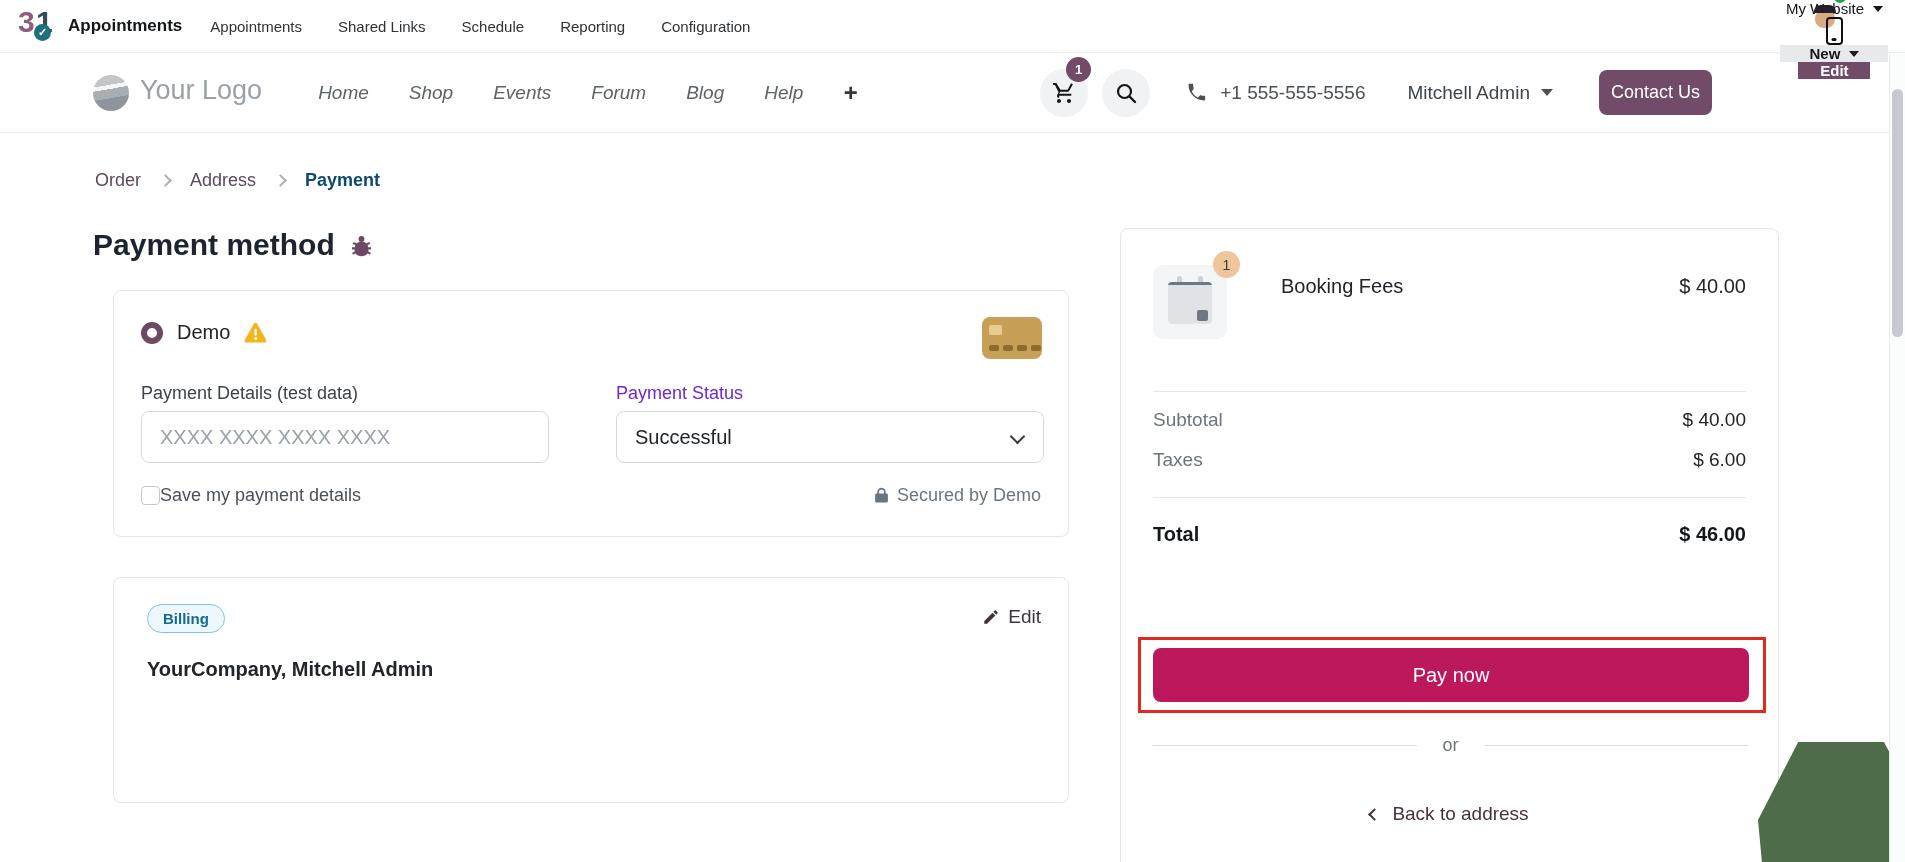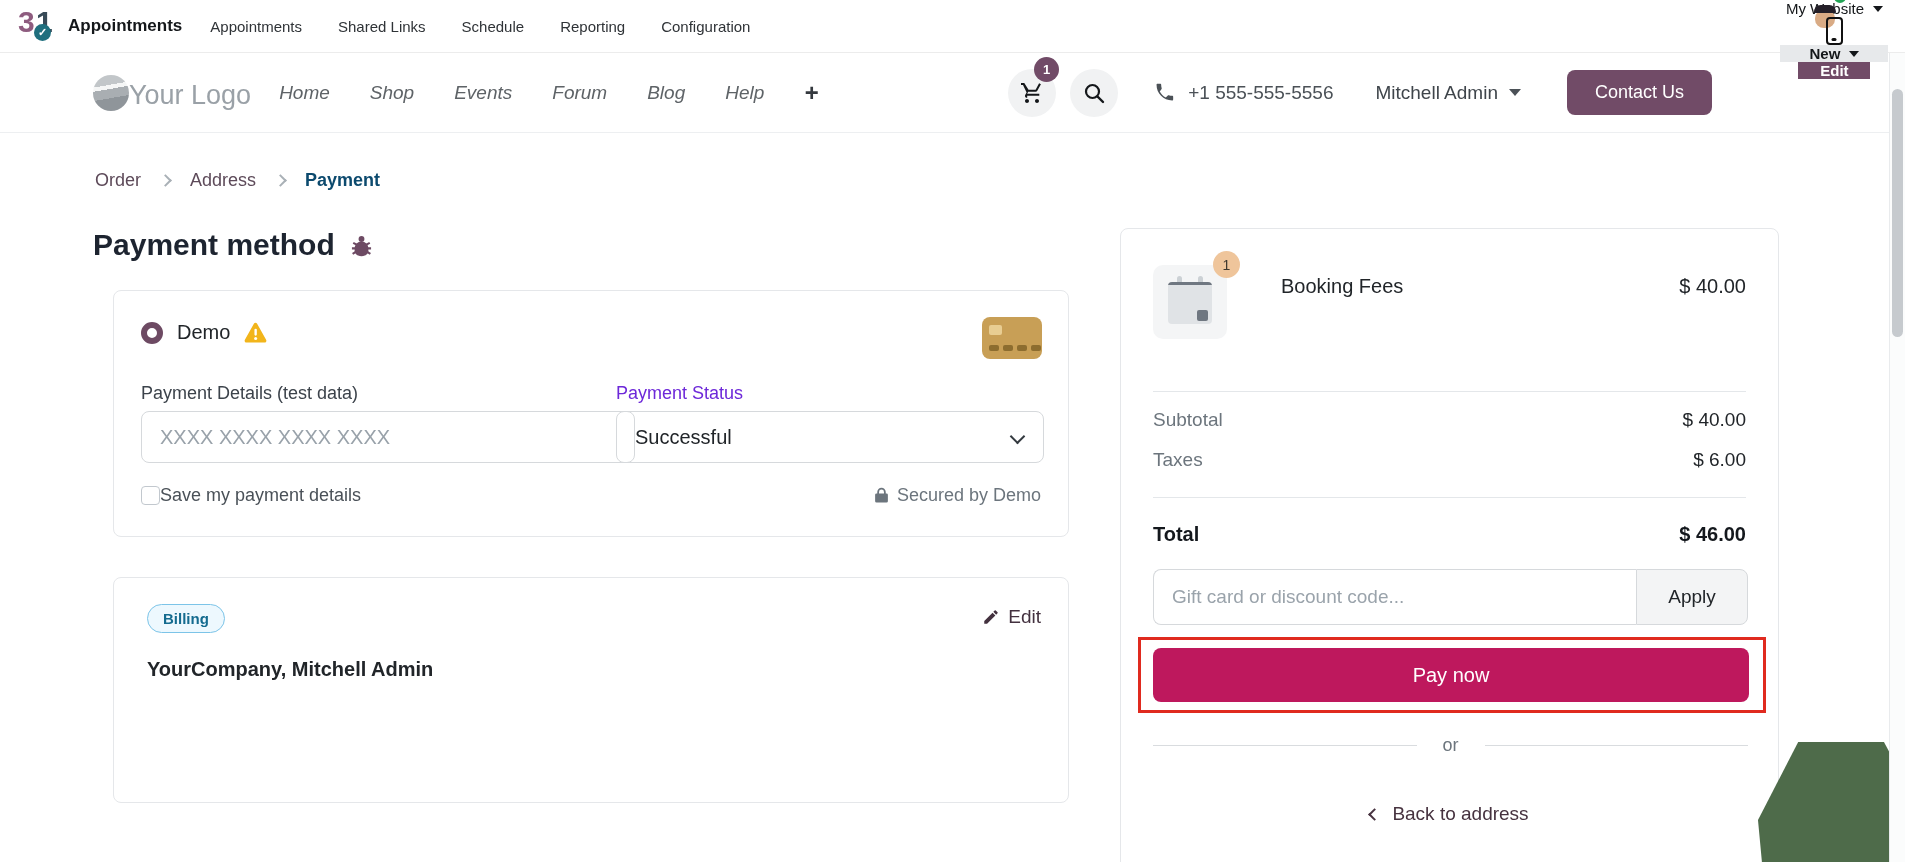--- a/index.html
+++ b/index.html
@@ -39,39 +39,39 @@
                    width:5px; height:3px; border-radius:2px; background:#111; }
   .new-block { width:108px; height:53px; background:#e7e9eb; display:flex; align-items:center;
                justify-content:center; gap:9px; font-size:15px; font-weight:600; color:#14171a; cursor:pointer; }
   .edit-block { width:72px; height:53px; background:#714B67; color:#fff; display:flex; align-items:center;
                 justify-content:center; font-size:15px; font-weight:600; cursor:pointer; }
 
   
   .siteheader { position:absolute; left:0; top:53px; width:1889px; height:80px; background:#fff;
                 border-bottom:1px solid #edeff1; display:flex; align-items:center;
                 padding:0 177px 0 93px; z-index:5; }
-  .sitelogo { display:flex; align-items:flex-end; margin-right:28px; }
+  .sitelogo { display:flex; align-items:flex-start; gap:11px; margin-right:56px; }
   .globe { width:36px; height:36px; border-radius:50%;
            background:linear-gradient(170deg,#c2c6c9 0 30%,#f5f6f6 30% 40%,#a9aeb2 40% 62%,#8f959a 62% 100%); }
   .logo-text { font-size:27px; color:#9aa1a7; }
   .sitenav { display:flex; gap:40px; font-size:19px; color:#5e6367; align-items:center;font-style:italic; }
   .sitenav span { cursor:pointer; }
   .nav-plus { font-size:24px; color:#34393e; font-weight:600; }
   .hdr-right { margin-left:auto; display:flex; align-items:center; }
   .iconcircle { width:48px; height:48px; border-radius:50%; background:#f1f2f3; display:flex;
                 align-items:center; justify-content:center; position:relative; cursor:pointer; }
   .iconcircle + .iconcircle { margin-left:14px; }
   .cart-badge { position:absolute; top:-12px; right:-3px; width:25px; height:25px; border-radius:50%;
                 background:#714B67; color:#fff; font-size:13px; font-weight:600;
                 display:flex; align-items:center; justify-content:center; }
   .phone-group { display:flex; align-items:center; gap:13px; font-size:19px; color:#4b5157; margin-left:36px; }
   .user-group { display:flex; align-items:center; gap:11px; font-size:19px; color:#3f454b; margin-left:42px; cursor:pointer; }
   .caret-gray { width:0; height:0; border-left:6px solid transparent; border-right:6px solid transparent;
                 border-top:7px solid #4b5157; }
-  .contact-btn { margin-left:46px; background:#714B67; color:#fff; font-size:18px; padding:12px 28px;
+  .contact-btn { margin-left:46px; background:#714B67; color:#fff; font-size:18px; padding:12px 12px;
                  border-radius:8px; border:none; cursor:pointer; font-family:inherit; }
 
   
   .breadcrumb { position:absolute; left:95px; top:170px; display:flex; align-items:center; gap:20px; font-size:18px; }
   .bc-link { color:#5d4a59; cursor:pointer; }
   .chev { width:9px; height:9px; border-top:2px solid #a9b0b6; border-right:2px solid #a9b0b6;
           transform:rotate(45deg); display:inline-block; }
   .bc-current { color:#0c4a6e; font-weight:700; }
   .page-title { position:absolute; left:93px; top:228px; font-size:30px; font-weight:700; color:#1d2430;
                 display:flex; align-items:center; gap:13px; }
@@ -82,21 +82,21 @@
   .demo-head { position:absolute; left:27px; top:30px; display:flex; align-items:center; gap:14px; }
   .radio { width:22px; height:22px; border-radius:50%; border:6px solid #6d4a63; background:#fff; cursor:pointer; }
   .demo-label { font-size:20px; color:#212529; }
   .cc-icon { position:absolute; right:26px; top:26px; width:60px; height:42px; border-radius:8px;
              background:#c89f56; cursor:default; }
   .cc-chip { position:absolute; left:7px; top:8px; width:13px; height:10px; border-radius:2px; background:#e8cd92; }
   .cc-dashes { position:absolute; left:7px; bottom:8px; display:flex; gap:4px; }
   .cc-dashes i { width:10px; height:6px; border-radius:2px; background:#8d6d2f; }
   .lbl-dark { position:absolute; left:27px; top:92px; font-size:18px; color:#3c434b; }
   .lbl-gray { position:absolute; left:502px; top:92px; font-size:18px; color:#6d28d9; }
-  .text-input { position:absolute; left:27px; top:120px; width:494px; height:52px; border:1px solid #d6d9dc;
+  .text-input { position:absolute; left:27px; top:120px; width:408px; height:52px; border:1px solid #d6d9dc;
                 border-radius:8px; padding:0 18px; font-size:20px; color:#212529; font-family:inherit; outline:none; }
   .text-input::placeholder { color:#99a2aa; }
   .select { position:absolute; left:502px; top:120px; width:428px; height:52px; border:1px solid #d6d9dc;
             border-radius:8px; display:flex; align-items:center; padding:0 40px 0 18px; font-size:20px;
             color:#212529; cursor:pointer; }
   .sel-chev { position:absolute; right:20px; top:19px; width:11px; height:11px;
               border-right:2.5px solid #343a40; border-bottom:2.5px solid #343a40; transform:rotate(45deg); }
   .save-row { position:absolute; left:27px; top:194px; display:flex; align-items:center; gap:0; }
   .checkbox { width:19px; height:19px; border:1px solid #c2c8ce; border-radius:4px; background:#fff; cursor:pointer; }
   .save-label { font-size:18px; color:#4a5158; }
@@ -324,24 +324,20 @@
 
     <div class="sum-div d1"></div>
     <div class="sum-label r1">Subtotal</div>
     <div class="sum-val r1">$ 40.00</div>
     <div class="sum-label r2">Taxes</div>
     <div class="sum-val r2">$ 6.00</div>
     <div class="sum-div d2"></div>
     <div class="total-label">Total</div>
     <div class="total-val">$ 46.00</div>
 
-    <div class="gift-group">
-      <input class="gift-input" type="text" placeholder="Gift card or discount code..." style="">
-      <button class="apply-btn">Apply</button>
-    </div>
 
     <div class="pay-outline">
       <button class="pay-btn">Pay now</button>
     </div>
 
     <div class="or-row">
       <span class="or-line"></span>
       <span>or</span>
       <span class="or-line"></span>
     </div>

